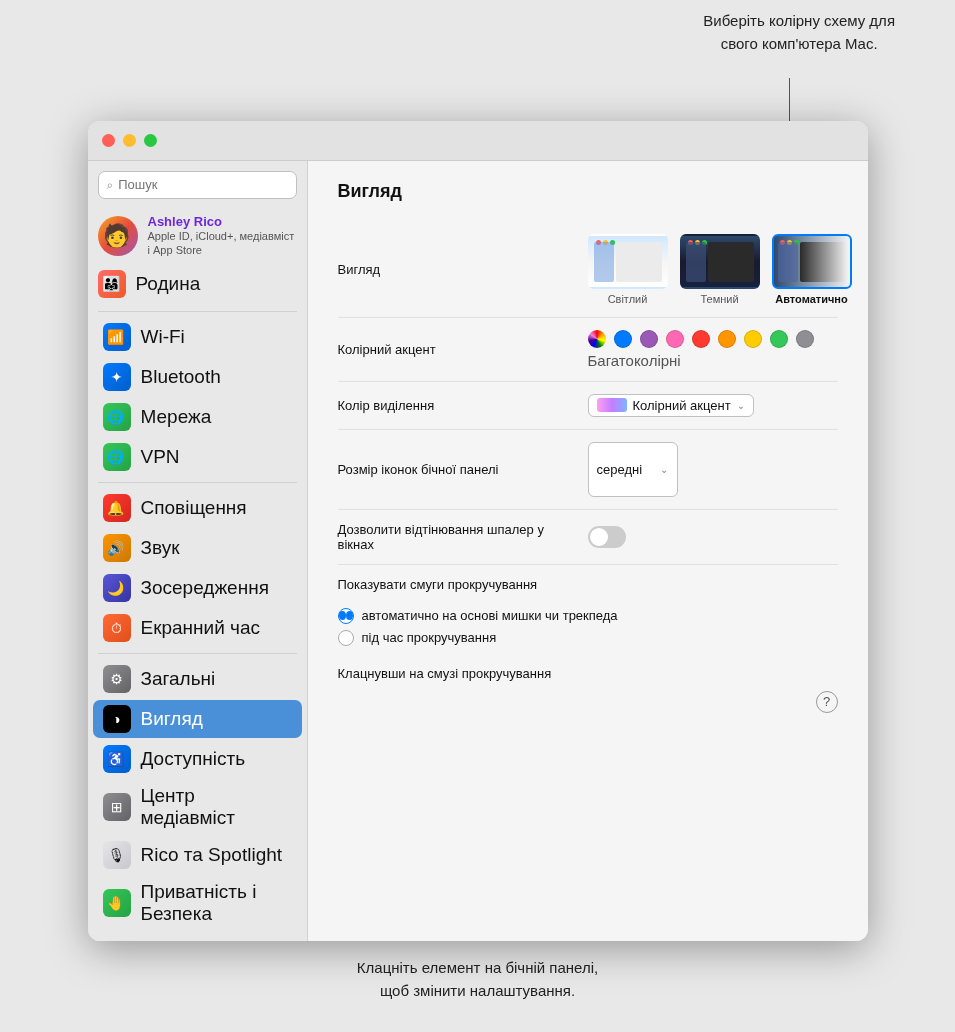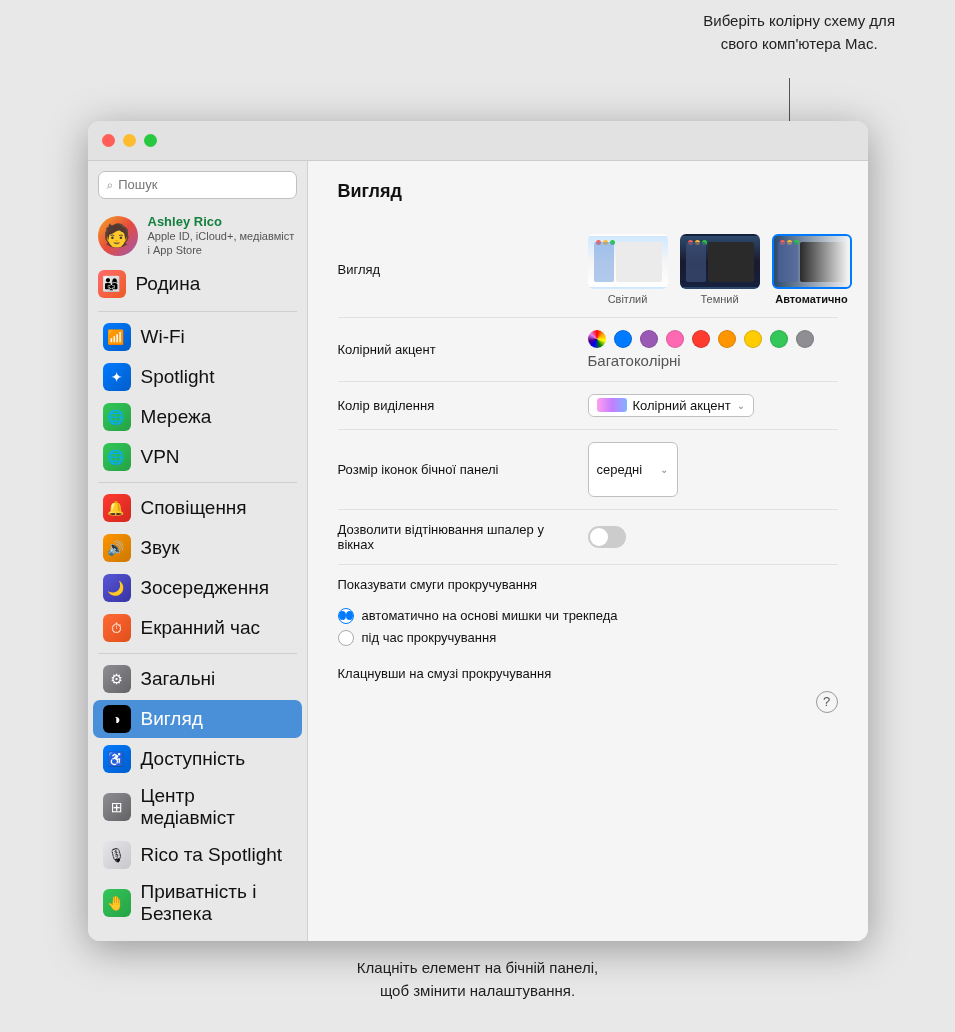--- a/index.html
+++ b/index.html
@@ -156,21 +156,21 @@
       font-size: 18px;
       flex-shrink: 0;
       overflow: hidden;
     }
 
     .avatar-face {
       font-size: 22px;
     }
 
     .user-info { flex: 1; min-width: 0; }
-    .user-name { font-size: 13px; font-weight: 600; color: #15803d; }
+    .user-name { font-size: 13px; font-weight: 600; color: #6d28d9; }
     .user-sub { font-size: 11px; color: #555; line-height: 1.3; }
 
     .family-item {
       padding: 5px 10px 8px;
       display: flex;
       align-items: center;
       gap: 10px;
       cursor: pointer;
     }
 
@@ -580,21 +580,21 @@
         <div class="item-icon icon-wifi">
           <span style="color:white;font-size:14px;">📶</span>
         </div>
         <span class="item-label">Wi-Fi</span>
       </div>
 
       <div class="sidebar-item">
         <div class="item-icon icon-bluetooth">
           <span style="color:white;font-size:14px;">✦</span>
         </div>
-        <span class="item-label">Spotlight</span>
+        <span class="item-label">Bluetooth</span>
       </div>
 
       <div class="sidebar-item">
         <div class="item-icon icon-network">
           <span style="color:white;font-size:14px;">🌐</span>
         </div>
         <span class="item-label">Мережа</span>
       </div>
 
       <div class="sidebar-item">

